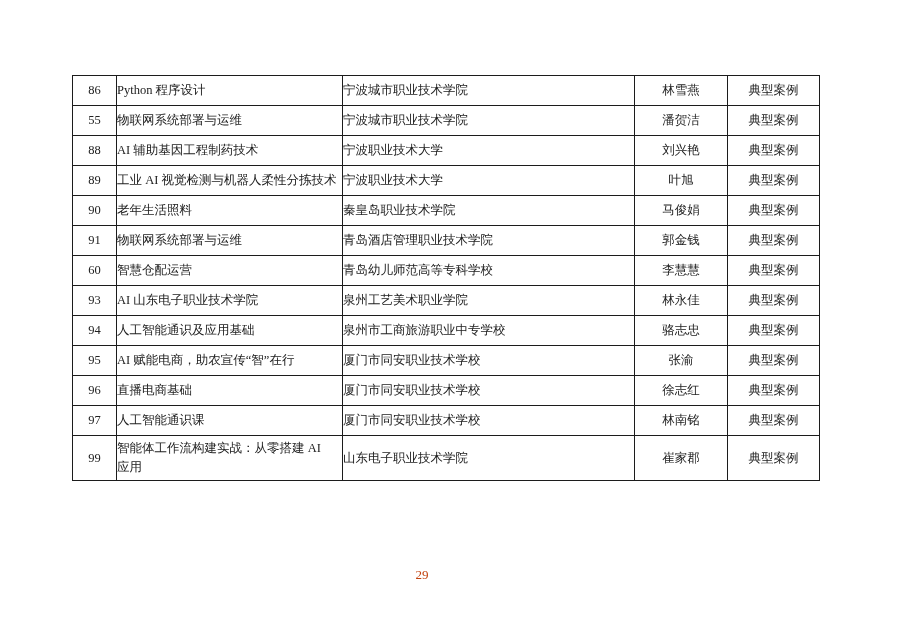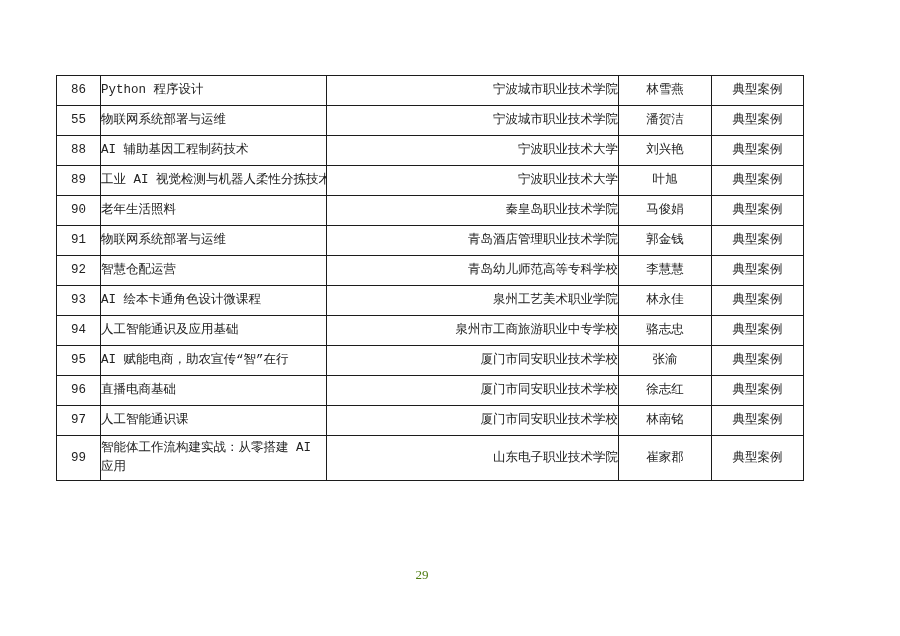--- a/index.html
+++ b/index.html
@@ -15,61 +15,60 @@
   }
   .page {
     position: relative;
     width: 900px;
     height: 636px;
     background: #ffffff;
     overflow: hidden;
   }
   table.roster {
     position: absolute;
-    left: 56px;
+    left: 72px;
     top: 75px;
     width: 747px;
     border-collapse: collapse;
     table-layout: fixed;
     border: 1.5px solid #1c1c1c;
-    font-family: Liberation Mono, monospace;
   }
   table.roster td {
     border: 1px solid #1c1c1c;
     font-size: 12.5px;
     line-height: 1.5;
     vertical-align: middle;
     padding: 2px 0;
     overflow: hidden;
   }
   tr.row { height: 30px; }
   tr.row-tall { height: 45px; }
   td.c-no { text-align: center; }
   td.c-course {
     text-align: left;
     padding-left: 9px;
     padding-right: 2px;
     white-space: pre; 
   }
   td.c-school {
-    text-align: right;
+    text-align: left;
     padding-left: 8px;
     padding-right: 2px;
     white-space: nowrap;
   }
   td.c-person { text-align: center; white-space: nowrap; }
   td.c-cat { text-align: center; white-space: nowrap; }
   .page-number {
     position: absolute;
     left: 0;
     top: 567px;
     width: 844px;
     text-align: center;
     font-size: 13px;
-    color: #4d7c0f;
+    color: #c2410c;
   }
 </style>
 </head>
 <body>
 
 <div class="page">
 
   <table class="roster">
     <colgroup>
       <col style="width:44px">
@@ -115,29 +114,29 @@
         <td class="c-cat">典型案例</td>
       </tr>
       <tr class="row">
         <td class="c-no">91</td>
         <td class="c-course">物联网系统部署与运维</td>
         <td class="c-school">青岛酒店管理职业技术学院</td>
         <td class="c-person">郭金钱</td>
         <td class="c-cat">典型案例</td>
       </tr>
       <tr class="row">
-        <td class="c-no">92</td>
+        <td class="c-no">60</td>
         <td class="c-course">智慧仓配运营</td>
         <td class="c-school">青岛幼儿师范高等专科学校</td>
         <td class="c-person">李慧慧</td>
         <td class="c-cat">典型案例</td>
       </tr>
       <tr class="row">
         <td class="c-no">93</td>
-        <td class="c-course">AI 绘本卡通角色设计微课程</td>
+        <td class="c-course">AI 山东电子职业技术学院</td>
         <td class="c-school">泉州工艺美术职业学院</td>
         <td class="c-person">林永佳</td>
         <td class="c-cat">典型案例</td>
       </tr>
       <tr class="row">
         <td class="c-no">94</td>
         <td class="c-course">人工智能通识及应用基础</td>
         <td class="c-school">泉州市工商旅游职业中专学校</td>
         <td class="c-person">骆志忠</td>
         <td class="c-cat">典型案例</td>

